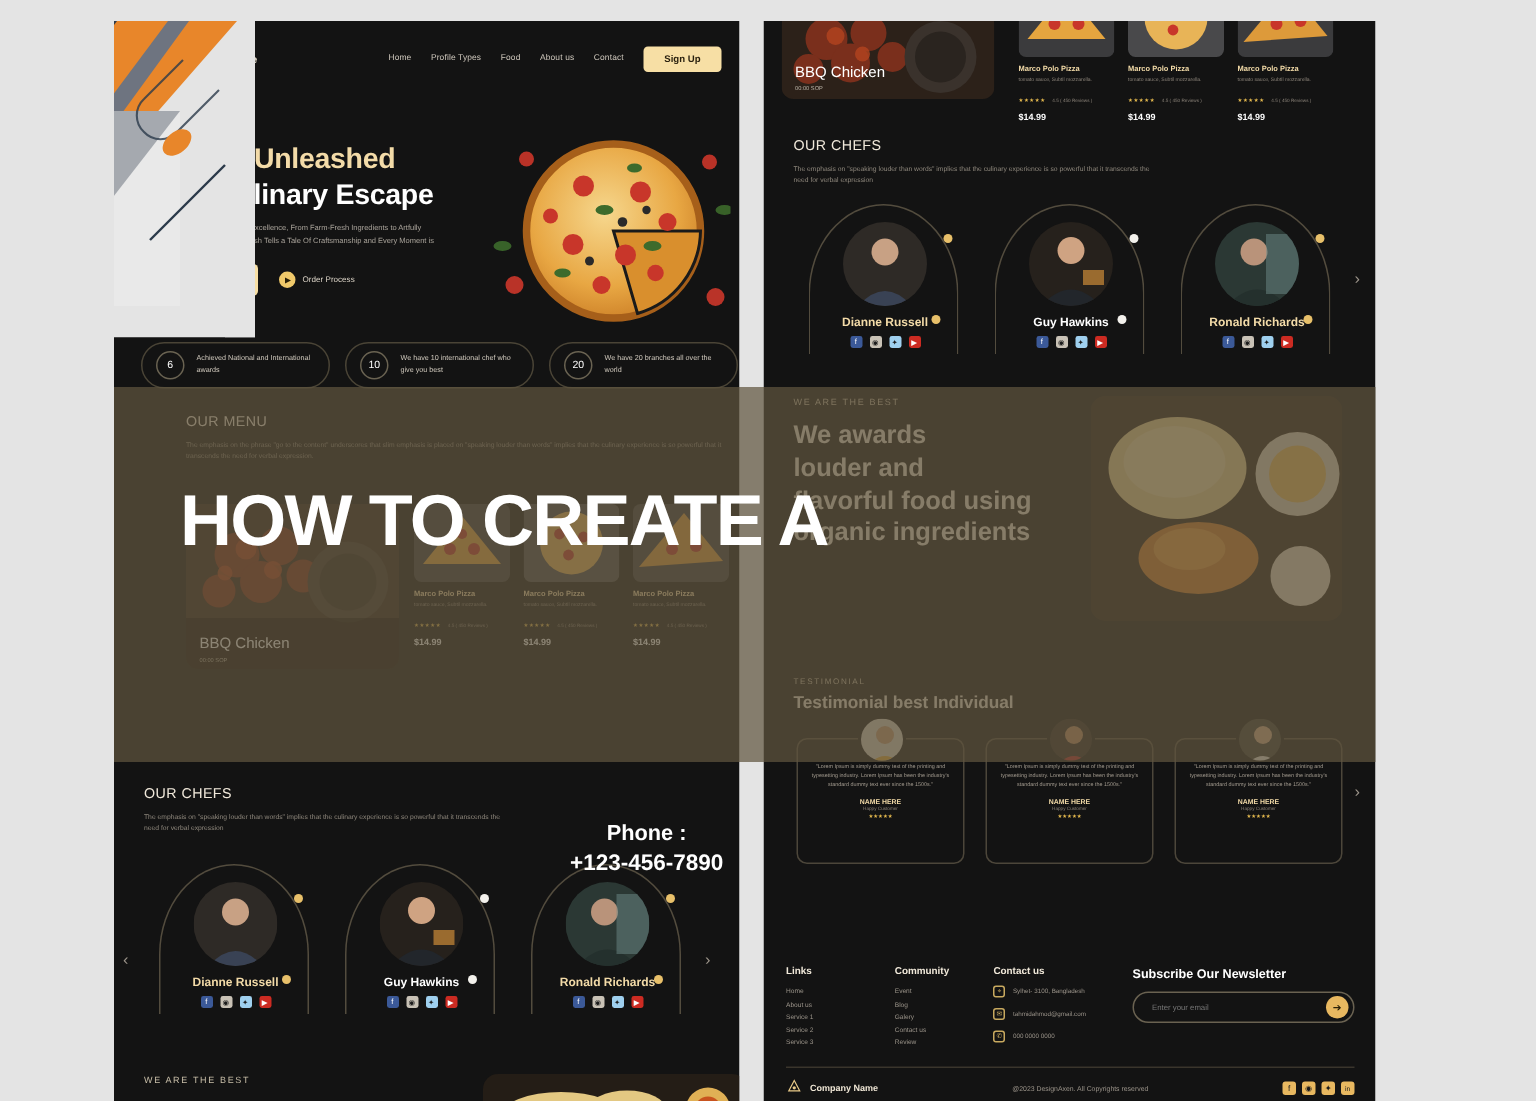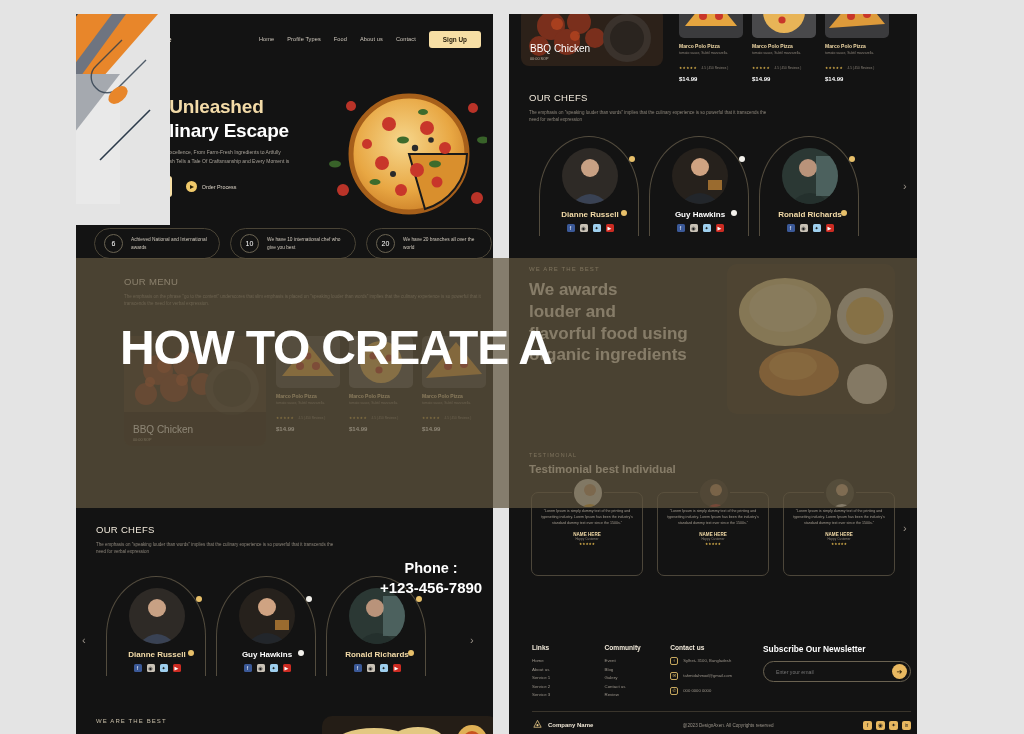--- a/index.html
+++ b/index.html
@@ -66,21 +66,21 @@
   .sm-card { width:64px; }
   .sm-img { width:64px; height:52px; border-radius:5px; overflow:hidden; }
   .sm-name { color:#f3dba8; font-size:5px; font-weight:bold; margin-top:5px;}
   .sm-desc { color:#8a8278; font-size:3.4px; margin-top:2px;}
   .sm-stars { color:#e3b84e; font-size:3.6px; margin-top:2.5px; letter-spacing:.4px;}
   .sm-rev { color:#8a8278; font-size:3.1px;}
   .sm-price { color:#fff; font-size:6px; font-weight:bold; margin-top:3px;}
 
   
   .chefs { position:absolute; left:20px; width:380px; }
-  .chef-row { position:absolute; top:48px; left:6px; display:flex; }
+  .chef-row { position:absolute; top:48px; left:6px; display:flex; gap:14px; }
   .chef { width:110px; height:105px; position:relative; }
   .chef-arc { position:absolute; left:4px; top:4px; width:100px; height:100px; border:1px solid #534c3e; border-radius:50% 50% 0 0 / 60% 60% 0 0; border-bottom:none;}
   .chef-ava { position:absolute; left:27px; top:16px; width:56px; height:56px; border-radius:50%; overflow:hidden;}
   .chef-name { position:absolute; left:0; top:78px; width:110px; text-align:center; color:#f3dba8; font-size:8px; font-weight:bold;}
   .chef-name.white { color:#ffffff; }
   .chef-social { position:absolute; left:0; top:92px; width:110px; display:flex; justify-content:center; gap:5px;}
   .soc { width:8px; height:8px; border-radius:1.6px; display:flex; align-items:center; justify-content:center; font-size:5px; color:#1b1b1b;}
   .dot { position:absolute; width:6px; height:6px; border-radius:50%; }
   .arrow-nav { position:absolute; color:#9c948a; font-size:11px; }
 
@@ -91,21 +91,21 @@
 
   
   .tcard { width:112px; height:84px; border:1px solid #4c463a; border-radius:7px; position:relative; padding:16px 8px 6px;}
   .tava { position:absolute; left:40px; top:-16px; width:32px; height:32px; border-radius:50%; overflow:hidden; border:2px solid #131313;}
   .tquote { color:#a49c90; font-size:3.6px; line-height:1.65; text-align:center;}
   .tname { color:#f3dba8; font-size:4.6px; font-weight:bold; text-align:center; margin-top:5px;}
   .trole { color:#8a8278; font-size:3.1px; text-align:center;}
   .tstars { color:#e3b84e; font-size:3.6px; text-align:center; margin-top:1px;}
 
   
-  .footer { position:absolute; left:8px; bottom:0; width:100%; height:100px; padding:10px 14px 0 15px; }
+  .footer { position:absolute; left:0; bottom:0; width:100%; height:100px; padding:10px 14px 0 15px; }
   .fcols { display:flex; gap:0; }
   .fcol { }
   .fhead { color:#f1e9da; font-size:6.6px; font-weight:bold; margin-bottom:6px;}
   .flink { color:#9b948a; font-size:4.4px; line-height:1.95; }
   .fcontact { display:flex; align-items:center; gap:5px; color:#9b948a; font-size:4.2px; line-height:1; margin-bottom:7px;}
   .fico { width:8px; height:8px; border:.7px solid #c8a95f; border-radius:2px; display:flex; align-items:center; justify-content:center; color:#c8a95f; font-size:4.5px; flex:0 0 auto;}
   .news-head { color:#ffffff; font-size:8.4px; font-weight:bold;}
   .news-box { margin-top:7px; width:148px; height:21px; border:1px solid #6a6251; border-radius:11px; display:flex; align-items:center; padding:0 3px 0 12px;}
   .news-input { color:#9a9288; font-size:5.2px; }
   .news-go { margin-left:auto; width:15px; height:15px; border-radius:50%; background:#e8b860; display:flex; align-items:center; justify-content:center; color:#2b2007; font-size:7px;}
@@ -119,21 +119,21 @@
   
   .overlay-band { position:absolute; left:76px; top:258px; width:841px; height:250px;
                   background:rgba(96,84,62,.72); z-index:60; }
   .overlay-title { position:absolute; left:120px; top:325px; z-index:70;
                    color:#ffffff; font-size:48px; font-weight:bold; line-height:.96;
                    letter-spacing:-1.2px; }
   .overlay-title .l2 { display:block; }
 
   
   .phone-callout { position:absolute; left:380px; top:548px; z-index:70; text-align:center; color:#ffffff; }
-  .phone-lbl { font-size:14.5px; font-weight:bold;margin-top:12px; }
+  .phone-lbl { font-size:14.5px; font-weight:bold; }
   .phone-num { font-size:15px; font-weight:bold; margin-top:3px;}
 
   .mask-gap { position:absolute; background:#e4e4e4; z-index:50; }
 </style>
 </head>
 <body>
 
 <div class="stage">
 
   <div class="panel panel-left">

